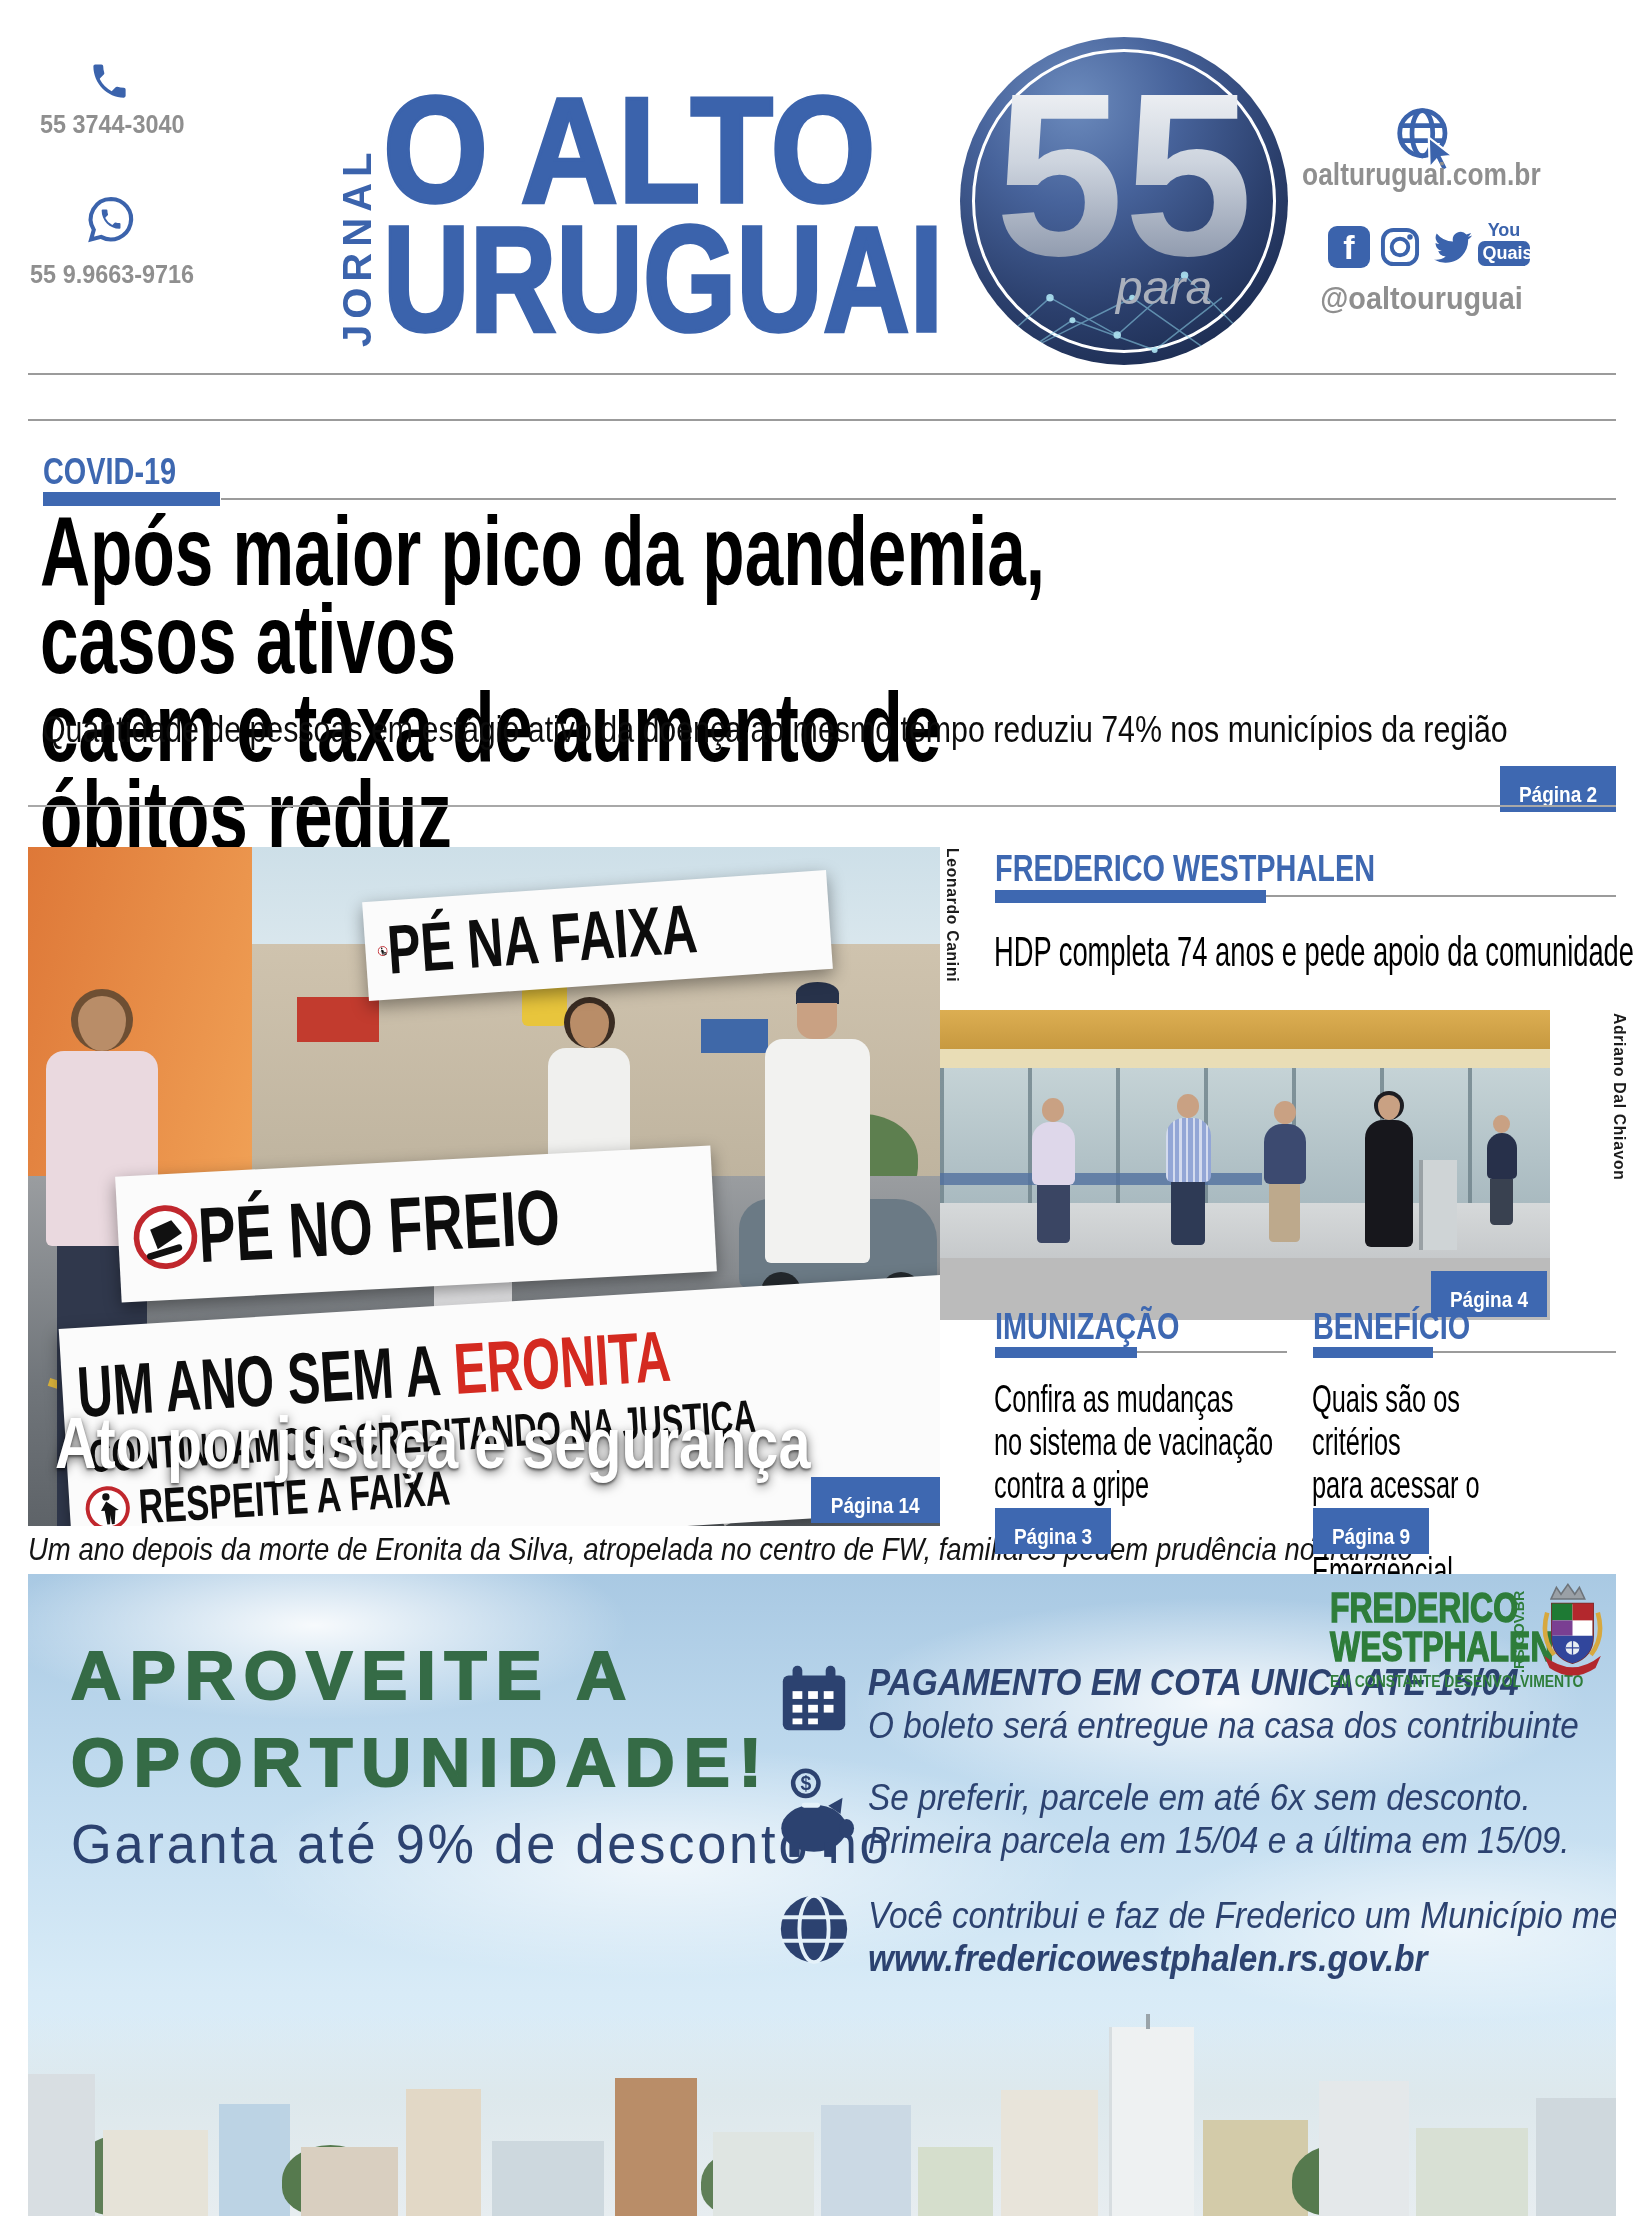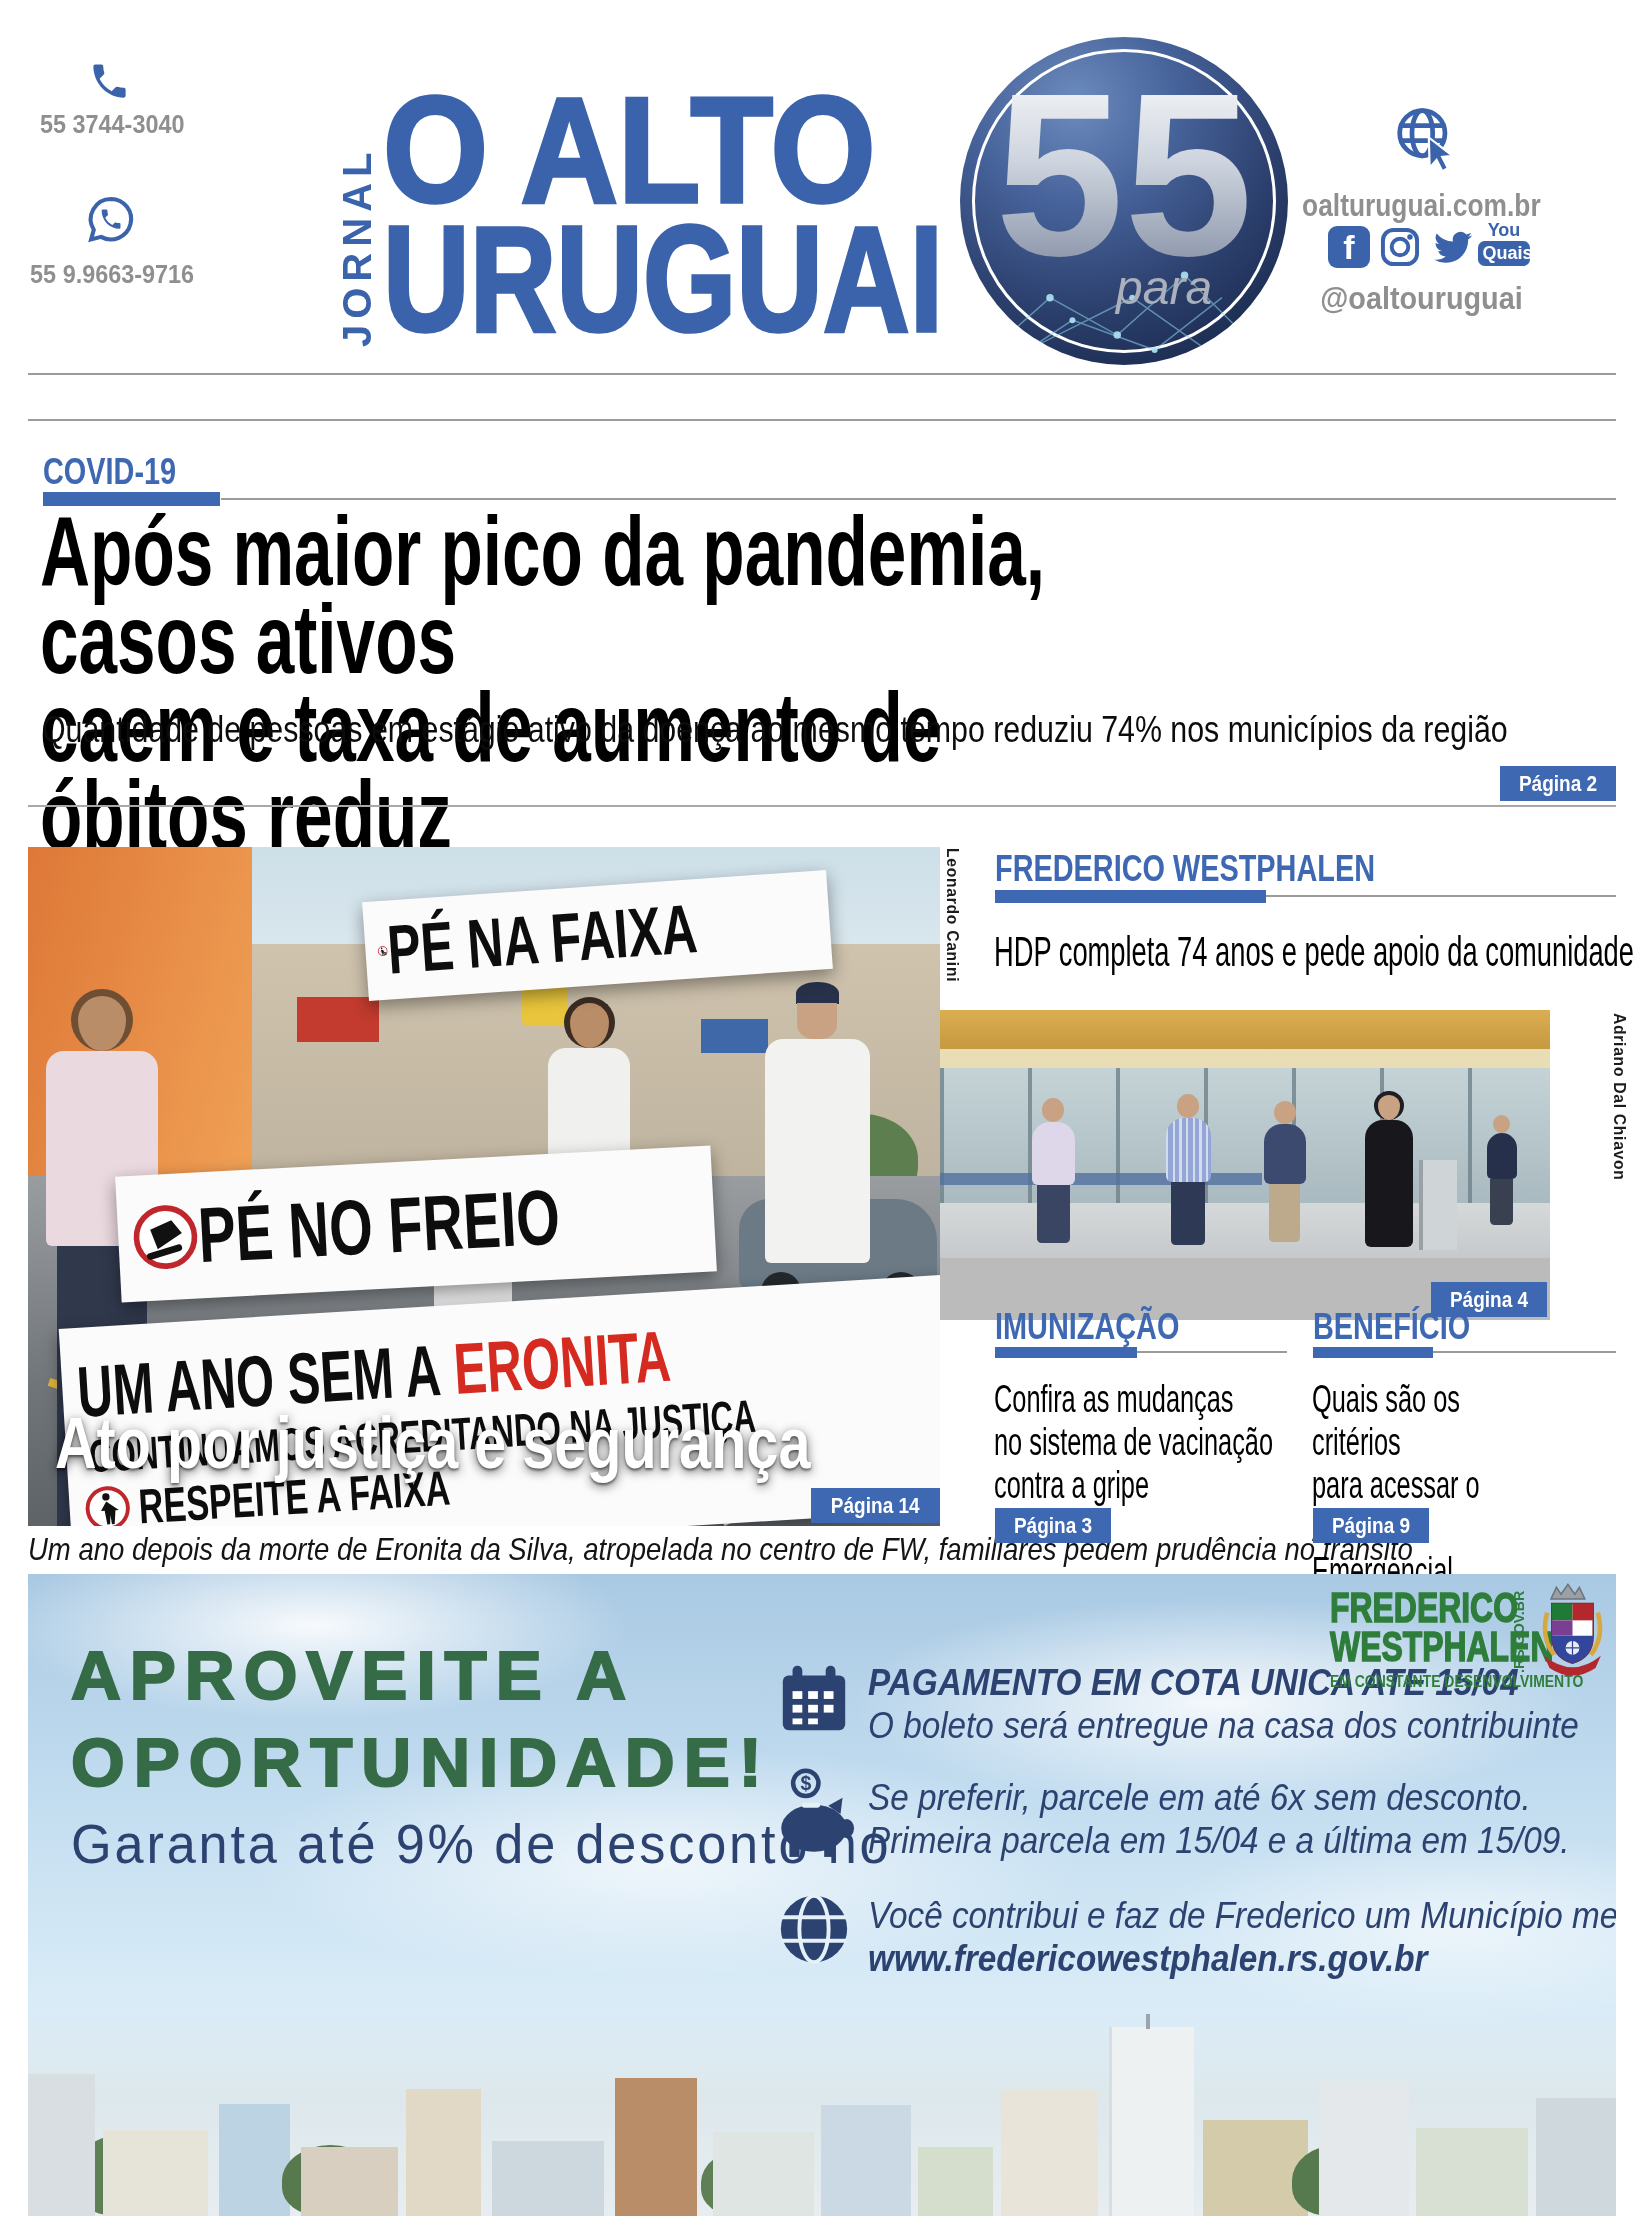--- a/index.html
+++ b/index.html
@@ -9,21 +9,21 @@
   .cx{display:inline-block;white-space:nowrap;transform-origin:0 50%;}
   .cxc{display:inline-block;white-space:nowrap;transform-origin:50% 50%;}
   .cxm{display:inline-block;white-space:pre-line;transform-origin:0 0;}
   .gray{color:#8f8f8f;}
   .blue{color:#3b63ac;}
   .rule{position:absolute;background:#9b9b9b;}
   .kicker{font-weight:bold;color:#3e68b1;font-size:37px;line-height:37px;}
   .kickbar{position:absolute;background:#3e68b1;}
   .kickline{position:absolute;background:#9b9b9b;}
   .pg-badge{position:absolute;background:#3e68b1;color:#fff;font-weight:bold;font-size:22.4px;
-            line-height:22.4px;padding:7px 12px 6px;white-space:nowrap;}
+            line-height:22.4px;padding:18px 12px 6px;white-space:nowrap;}
   .pg-badge span{display:inline-block;transform:scaleX(.85);transform-origin:50% 50%;}
   .photo{position:absolute;overflow:hidden;background:#bbb;}
   .vcredit{position:absolute;writing-mode:vertical-rl;font-size:15.7px;font-weight:bold;color:#1c1c1c;
            letter-spacing:0.7px;white-space:nowrap;}
   .banner{position:absolute;background:#fbfbfb;box-shadow:0 6px 16.5px rgba(0,0,0,.4);
           display:flex;align-items:center;}
   .banner .btxt{font-weight:bold;color:#0d0d0d;}
   .person{position:absolute;}
   .person .head{border-radius:50%;background:#c9a183;margin:0 auto;}
   .person .torso{border-radius:18px 18px 6px 6px;}
@@ -94,21 +94,21 @@
 
     <svg class="abs" style="left:1390px;top:103px;" width="69" height="69" viewBox="0 0 32 32">
       <g fill="none" stroke="#3b63ac" stroke-width="2.2">
         <circle cx="15" cy="14" r="10.5"></circle>
         <ellipse cx="15" cy="14" rx="4.8" ry="10.5"></ellipse>
         <line x1="4.5" y1="10.5" x2="25.5" y2="10.5"></line>
         <line x1="4.5" y1="17.5" x2="25.5" y2="17.5"></line>
       </g>
       <polygon fill="#3b63ac" stroke="#fff" stroke-width="1" points="18,16 29,24.5 24.2,25 26.8,30.2 24.3,31.6 21.6,26.4 18.4,30"></polygon>
     </svg>
-    <div class="abs gray" style="left:1264px;top:188px;width:314px;text-align:center;font-size:31px;font-weight:bold;">
+    <div class="abs gray" style="left:1264px;top:157px;width:314px;text-align:center;font-size:31px;font-weight:bold;">
       <span class="cxc" style="transform:scaleX(.85);">oalturuguai.com.br</span>
     </div>
 
     <div class="abs" style="left:1328px;top:226px;width:42px;height:42px;background:#3b63ac;border-radius:9px;
                 color:#fff;font-weight:bold;font-size:34px;text-align:center;line-height:42px;">f</div>
     <svg class="abs" style="left:1379px;top:226px;" width="42" height="42" viewBox="0 0 32 32">
       <rect x="3" y="3" width="26" height="26" rx="8" fill="none" stroke="#3b63ac" stroke-width="3"></rect>
       <circle cx="16" cy="16" r="6.3" fill="none" stroke="#3b63ac" stroke-width="3"></circle>
       <circle cx="23.6" cy="8.4" r="2.1" fill="#3b63ac"></circle>
     </svg>

